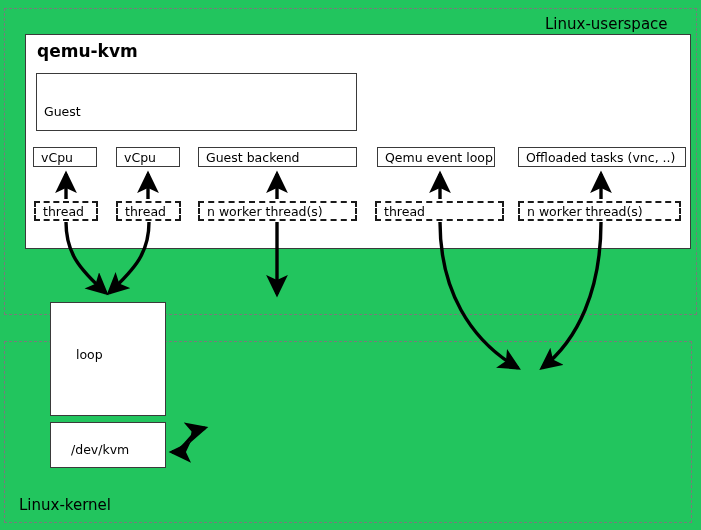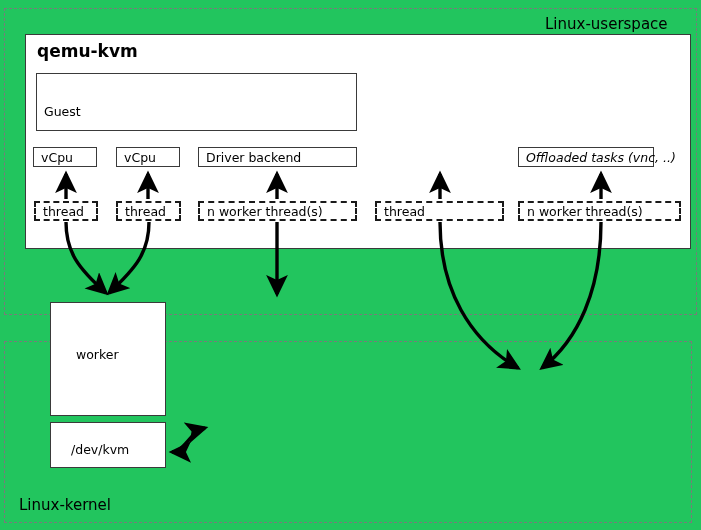--- a/index.html
+++ b/index.html
@@ -93,25 +93,28 @@
 
   <div class="box" style="left:33px; top:147px; width:64px; height:20px;">
     <span class="lbl-inbox">vCpu</span>
   </div>
 
   <div class="box" style="left:116px; top:147px; width:64px; height:20px;">
     <span class="lbl-inbox">vCpu</span>
   </div>
 
   <div class="box" style="left:198px; top:147px; width:159px; height:20px;">
-    <span class="lbl-inbox">Driver backend</span>
-  </div>
-
-
-  <div class="box" style="left:518px; top:147px; width:136px; height:20px;font-style:italic;">
+    <span class="lbl-inbox">Guest backend</span>
+  </div>
+
+  <div class="box" style="left:377px; top:147px; width:118px; height:20px;">
+    <span class="lbl-inbox">Qemu event loop</span>
+  </div>
+
+  <div class="box" style="left:518px; top:147px; width:168px; height:20px;">
     <span class="lbl-inbox">Offloaded tasks (vnc, ..)</span>
   </div>
 
   <div class="dbox" style="left:34px; top:201px; width:64px; height:20px;">
     <span class="lbl-inbox">thread</span>
   </div>
 
   <div class="dbox" style="left:116px; top:201px; width:65px; height:20px;">
     <span class="lbl-inbox">thread</span>
   </div>
@@ -122,21 +125,21 @@
 
   <div class="dbox" style="left:375px; top:201px; width:129px; height:20px;">
     <span class="lbl-inbox">thread</span>
   </div>
 
   <div class="dbox" style="left:518px; top:201px; width:163px; height:20px;">
     <span class="lbl-inbox">n worker thread(s)</span>
   </div>
 
   <div class="box" style="left:50px; top:302px; width:116px; height:114px;">
-    <span class="lbl-inbox" style="left:25px; top:44px; transform:none;">worker</span>
+    <span class="lbl-inbox" style="left:25px; top:44px; transform:none;">loop</span>
   </div>
 
   <div class="box" style="left:50px; top:422px; width:116px; height:46px;">
     <span class="lbl-inbox" style="left:20px; top:19px; transform:none;">/dev/kvm</span>
   </div>
 
 
 
   <svg class="overlay" viewBox="0 0 701 530" xmlns="http://www.w3.org/2000/svg">
     <defs>

